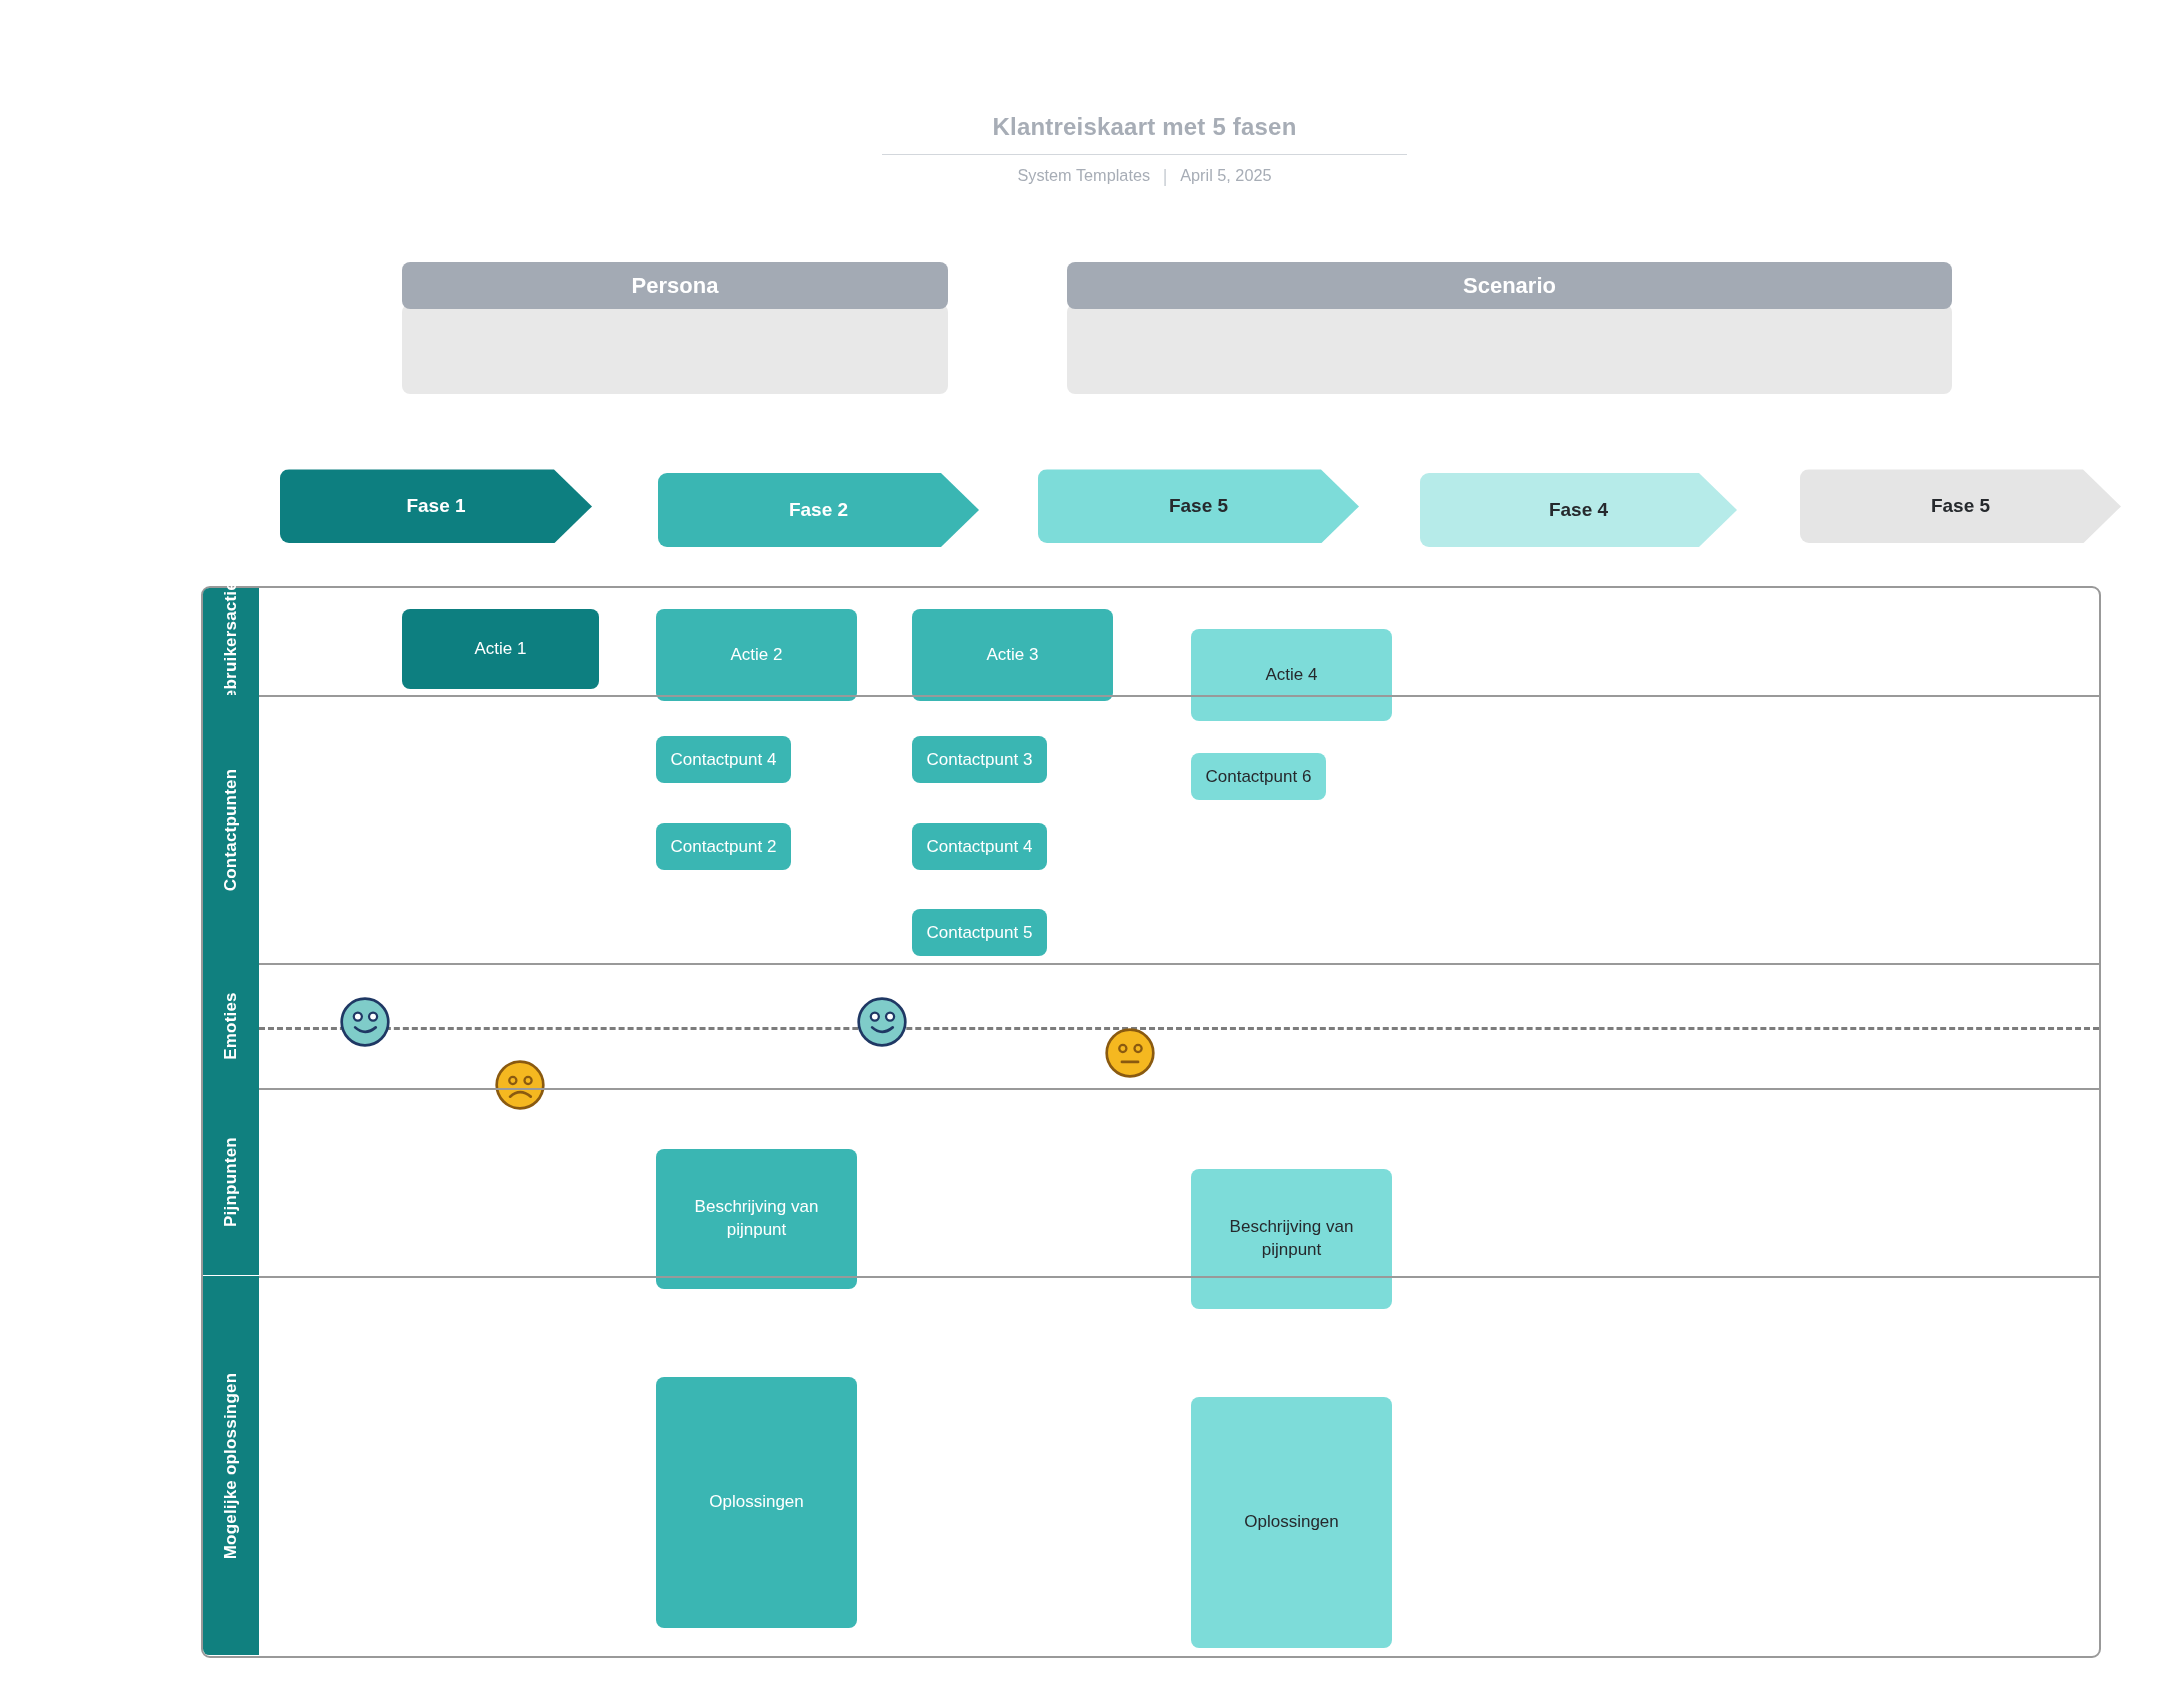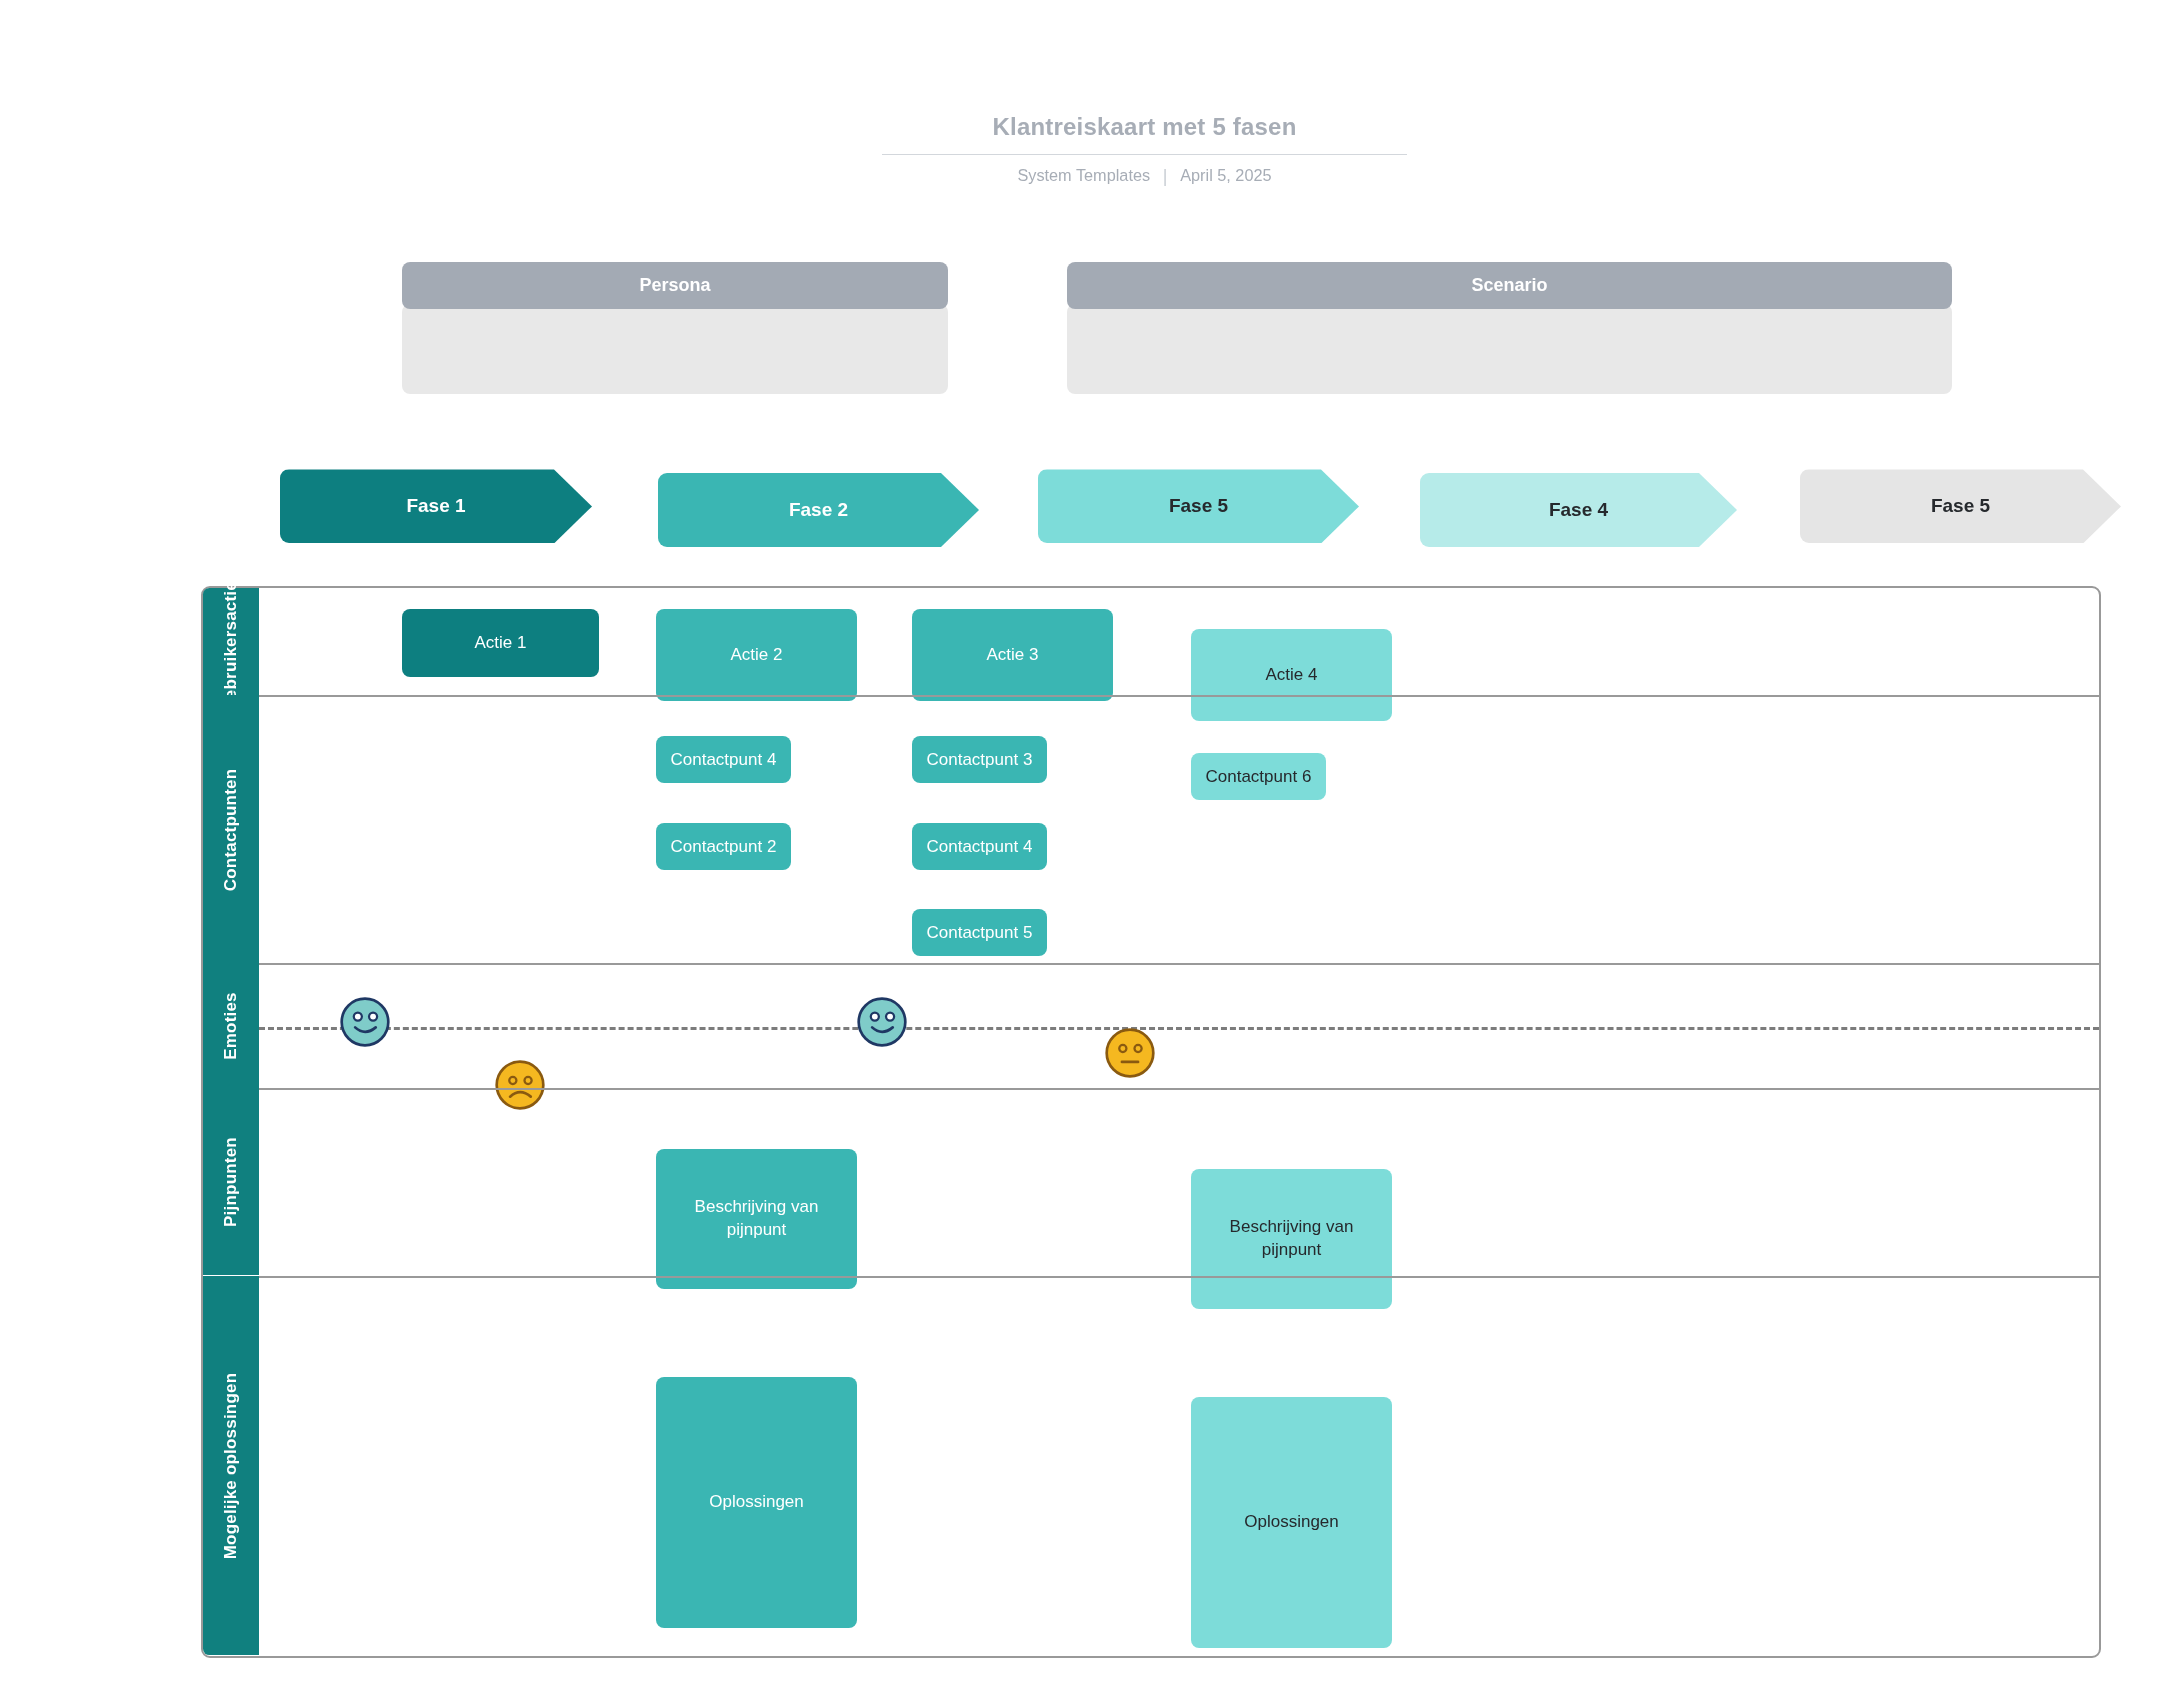--- a/index.html
+++ b/index.html
@@ -24,21 +24,21 @@
   .doc-meta {
     margin-top: 11.8px; font-size: 16.3px; color: #a7adb6;
     display: flex; justify-content: center; align-items: center; gap: 12.7px;
   }
   .meta-sep { color: #c9ced4; font-size: 18px; line-height: 1; }
 
   
   .panel { position: absolute; }
   .panel-head {
     background: #a3aab4; color: #ffffff;
-    font-size: 18px; font-weight: bold; text-align: center;
+    font-size: 22px; font-weight: bold; text-align: center;
     height: 47px; line-height: 47px; border-radius: 8.1px;
     position: relative; z-index: 2;
   }
   .panel-body {
     background: #e8e8e8; border-radius: 8.1px;
     margin-top: -5.4px; height: 90px;
   }
   #persona-panel { left: 402px; top: 262px; width: 546px; }
   #scenario-panel { left: 1067px; top: 262px; width: 885px; }
 
@@ -139,21 +139,21 @@
 
   <div class="grid">
 
     <div class="rail r-top" style="top:0; height:107px;">
       <span>Gebruikersacties</span>
     </div>
     <div class="row first" style="top:0; height:107px;">
       
       
     </div>
-    <div class="card teal-dark" style="left:199px; top:21px;  width:197px; height:68px;">Actie 1</div>
+    <div class="card teal-dark" style="left:199px; top:21px;  width:197px; height:80px;">Actie 1</div>
     <div class="card teal-mid" style="left:453px; top:21px;  width:201px; height:92px;">Actie 2</div>
     <div class="card teal-mid" style="left:709px; top:21px;  width:201px; height:92px;">Actie 3</div>
     <div class="card teal-light" style="left:988px;top:21px;  width:201px; height:92px;">Actie 4</div>
 
     <div class="rail" style="top:107px; height:269px;">
       <span>Contactpunten</span>
     </div>
     <div class="row" style="top:107px; height:269px;"></div>
     <div class="pill teal-mid" style="left:453px; top:148px;">Contactpunt 4</div>
     <div class="pill teal-mid" style="left:453px; top:235px;">Contactpunt 2</div>

